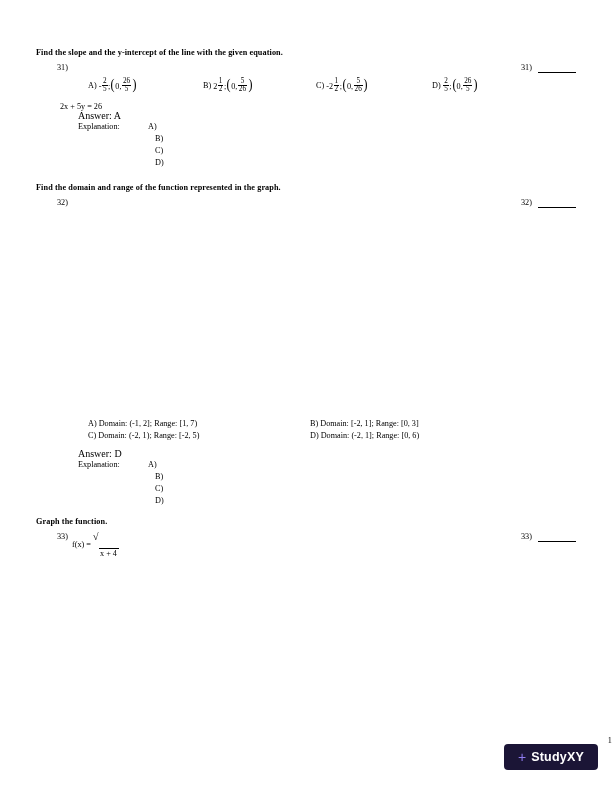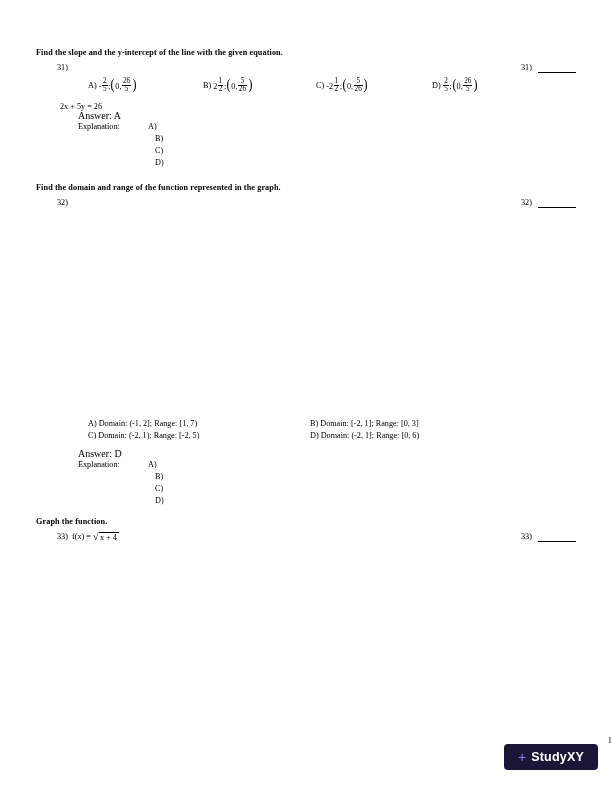--- a/index.html
+++ b/index.html
@@ -112,21 +112,21 @@
   .radical {
     display: inline-block;
     vertical-align: middle;
     position: relative;
     padding-left: 6px;
   }
   .radical .bar {
     border-top: 0.8px solid #000;
     padding: 0 2px 0 1px;
     display: inline-block;
-    margin-top: 0px;
+    margin-top: 16px;
   }
   .radical .sign {
     position: absolute;
     left: 0;
     top: -0.5px;
     font-size: 10px;
     line-height: 1;
   }
 
   

